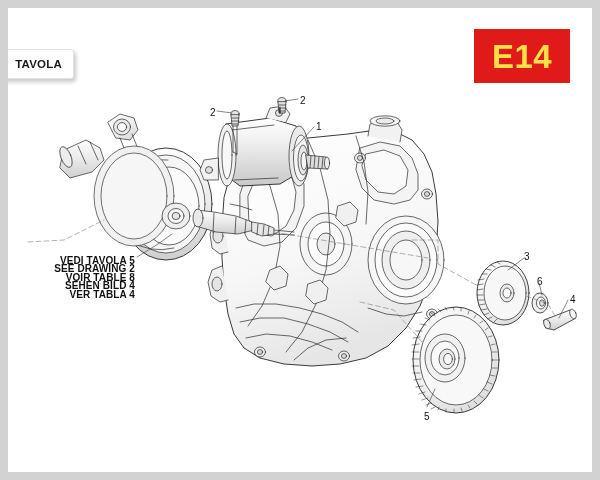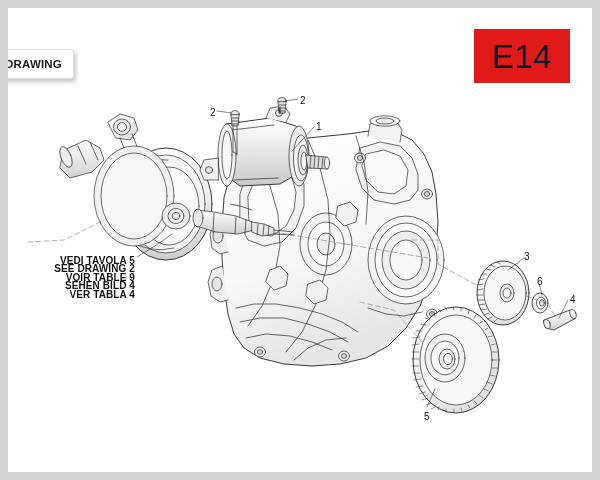--- a/index.html
+++ b/index.html
@@ -63,23 +63,23 @@
     right: 22px;
     top: 21px;
     width: 96px;
     height: 54px;
     background: #e01a19;
     display: flex;
     align-items: center;
     justify-content: center;
   }
   #code-badge-label {
-    color: #0f172a;
+    color: #fde047;
     font-size: 33px;
-    font-weight: normal;
+    font-weight: bold;
     letter-spacing: 0.5px;
     line-height: 1;
   }
 
   
   #drawing {
     position: absolute;
     left: 0;
     top: 0;
     width: 584px;
@@ -425,35 +425,35 @@
             <path d="M20 234 L56 232 L96 212"></path>
           </g>
 
         </g>
       </svg>
     </div>
 
     <div id="note-block">
       <div class="note-line">VEDI TAVOLA 5</div>
       <div class="note-line">SEE DRAWING 2</div>
-      <div class="note-line">VOIR TABLE 9</div>
+      <div class="note-line">VOIR TABLE 8</div>
       <div class="note-line">SEHEN BILD 4</div>
       <div class="note-line">VER TABLA 4</div>
     </div>
 
     <div class="callout" style="left:308px; top:114px;">1</div>
     <div class="callout" style="left:202px; top:100px;">2</div>
     <div class="callout" style="left:292px; top:88px;">2</div>
     <div class="callout" style="left:516px; top:244px;">3</div>
     <div class="callout" style="left:562px; top:287px;">4</div>
     <div class="callout" style="left:416px; top:404px;">5</div>
     <div class="callout" style="left:529px; top:269px;">6</div>
 
     <div id="section-tab">
-      <span id="section-tab-label">DRAWING</span>
+      <span id="section-tab-label">TAVOLA</span>
     </div>
 
     <div id="code-badge">
       <span id="code-badge-label">E14</span>
     </div>
 
   </div>
 </div>
 
 </body></html>

